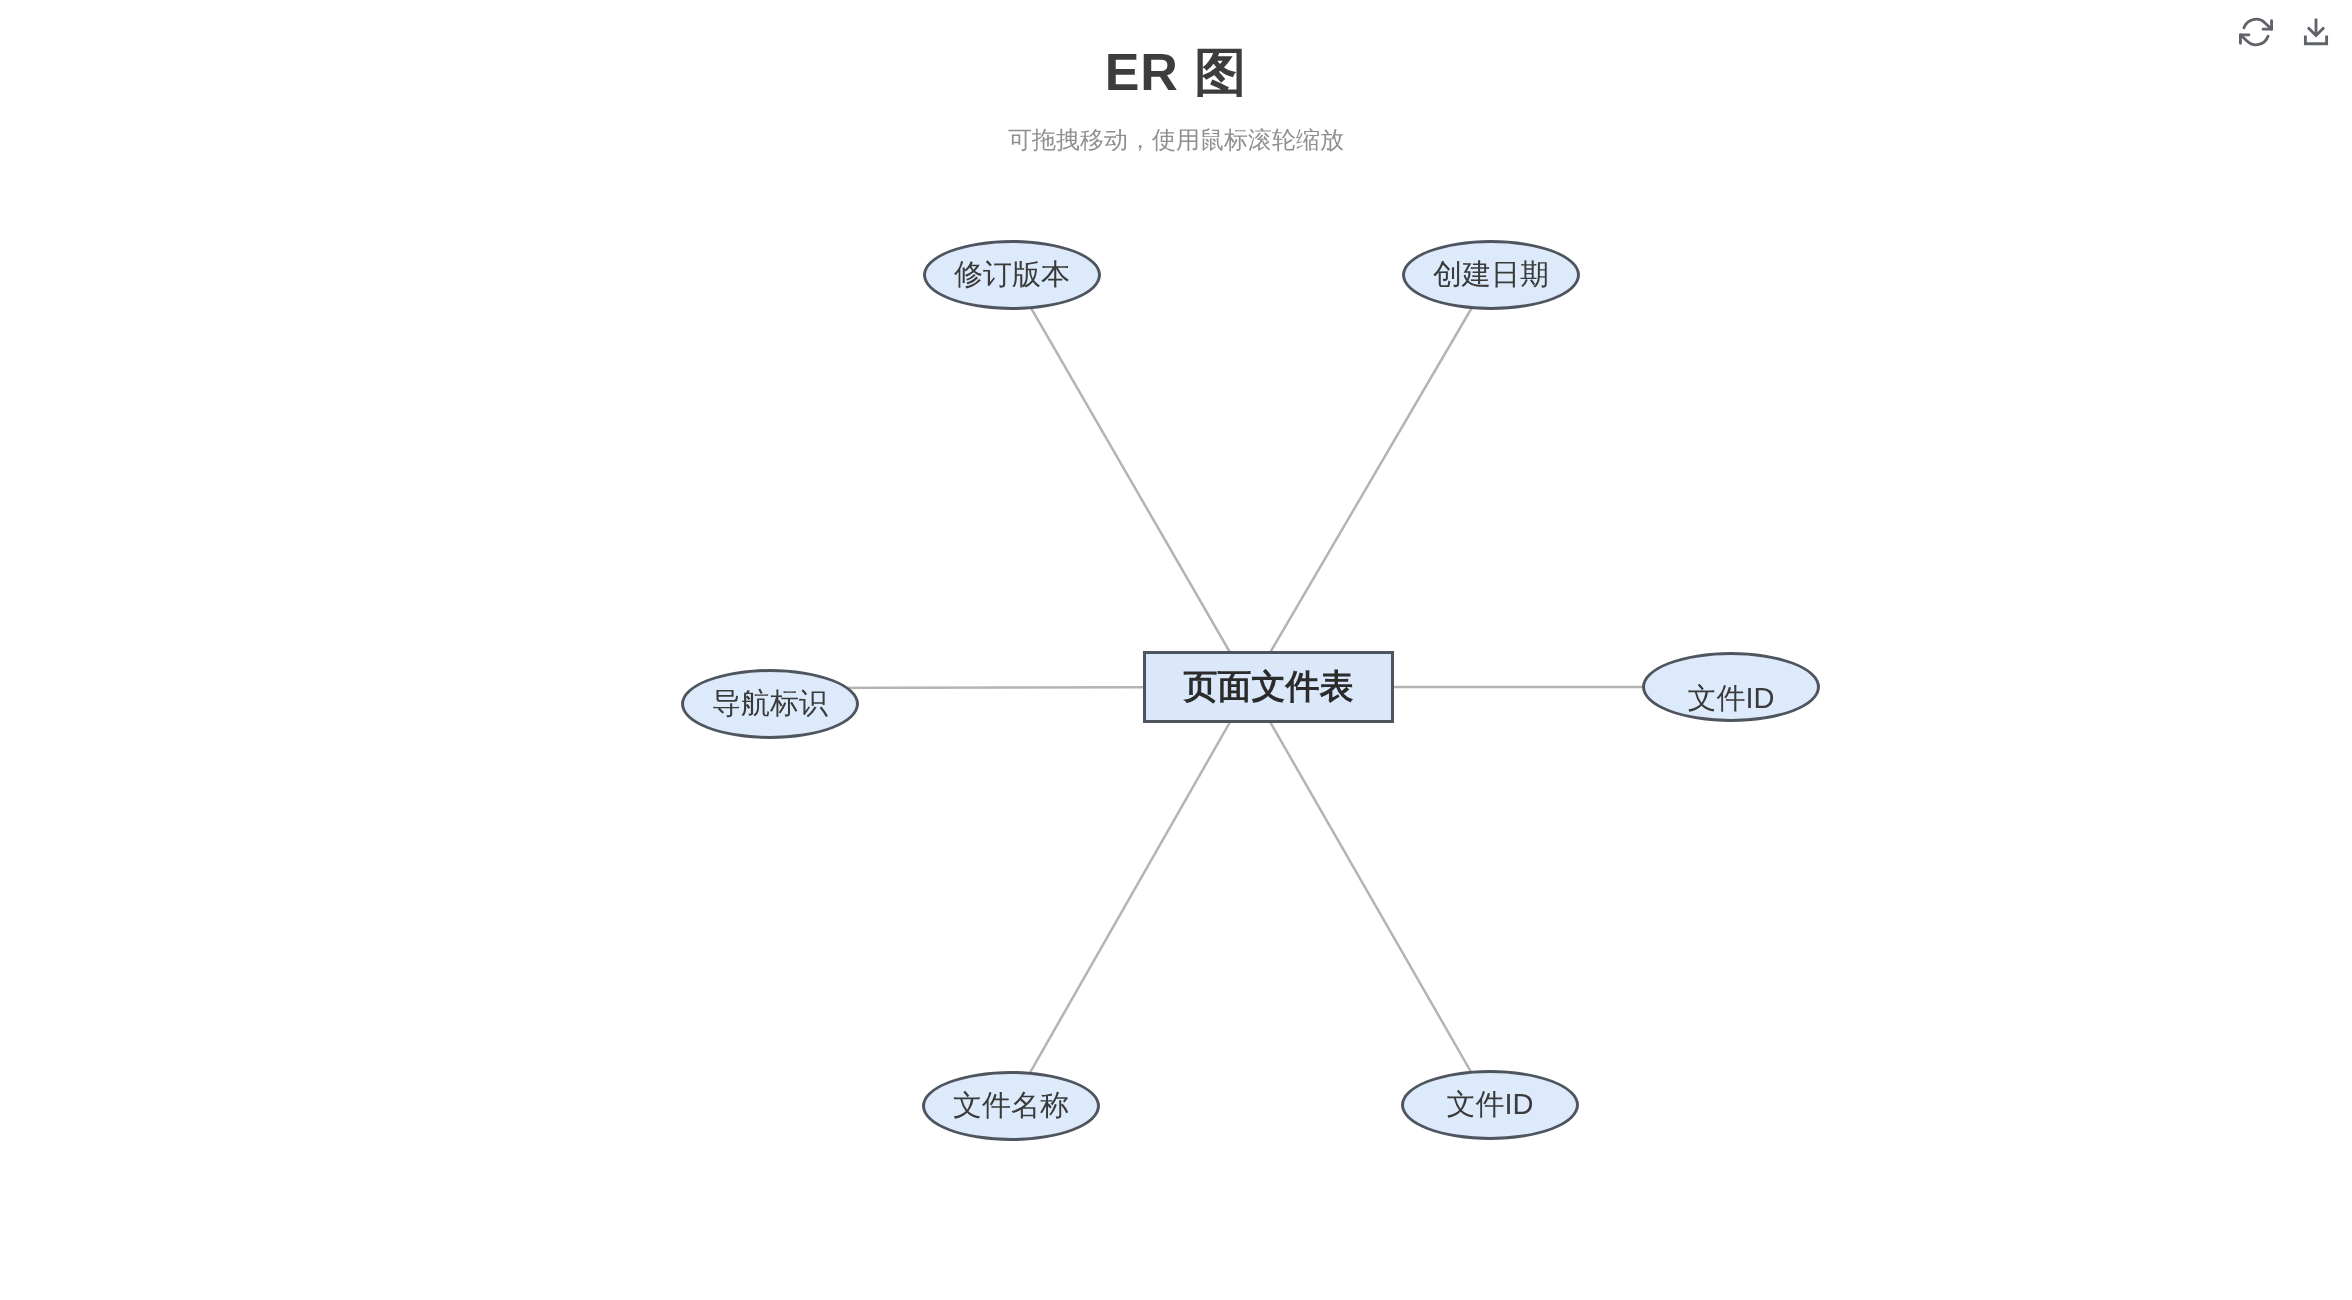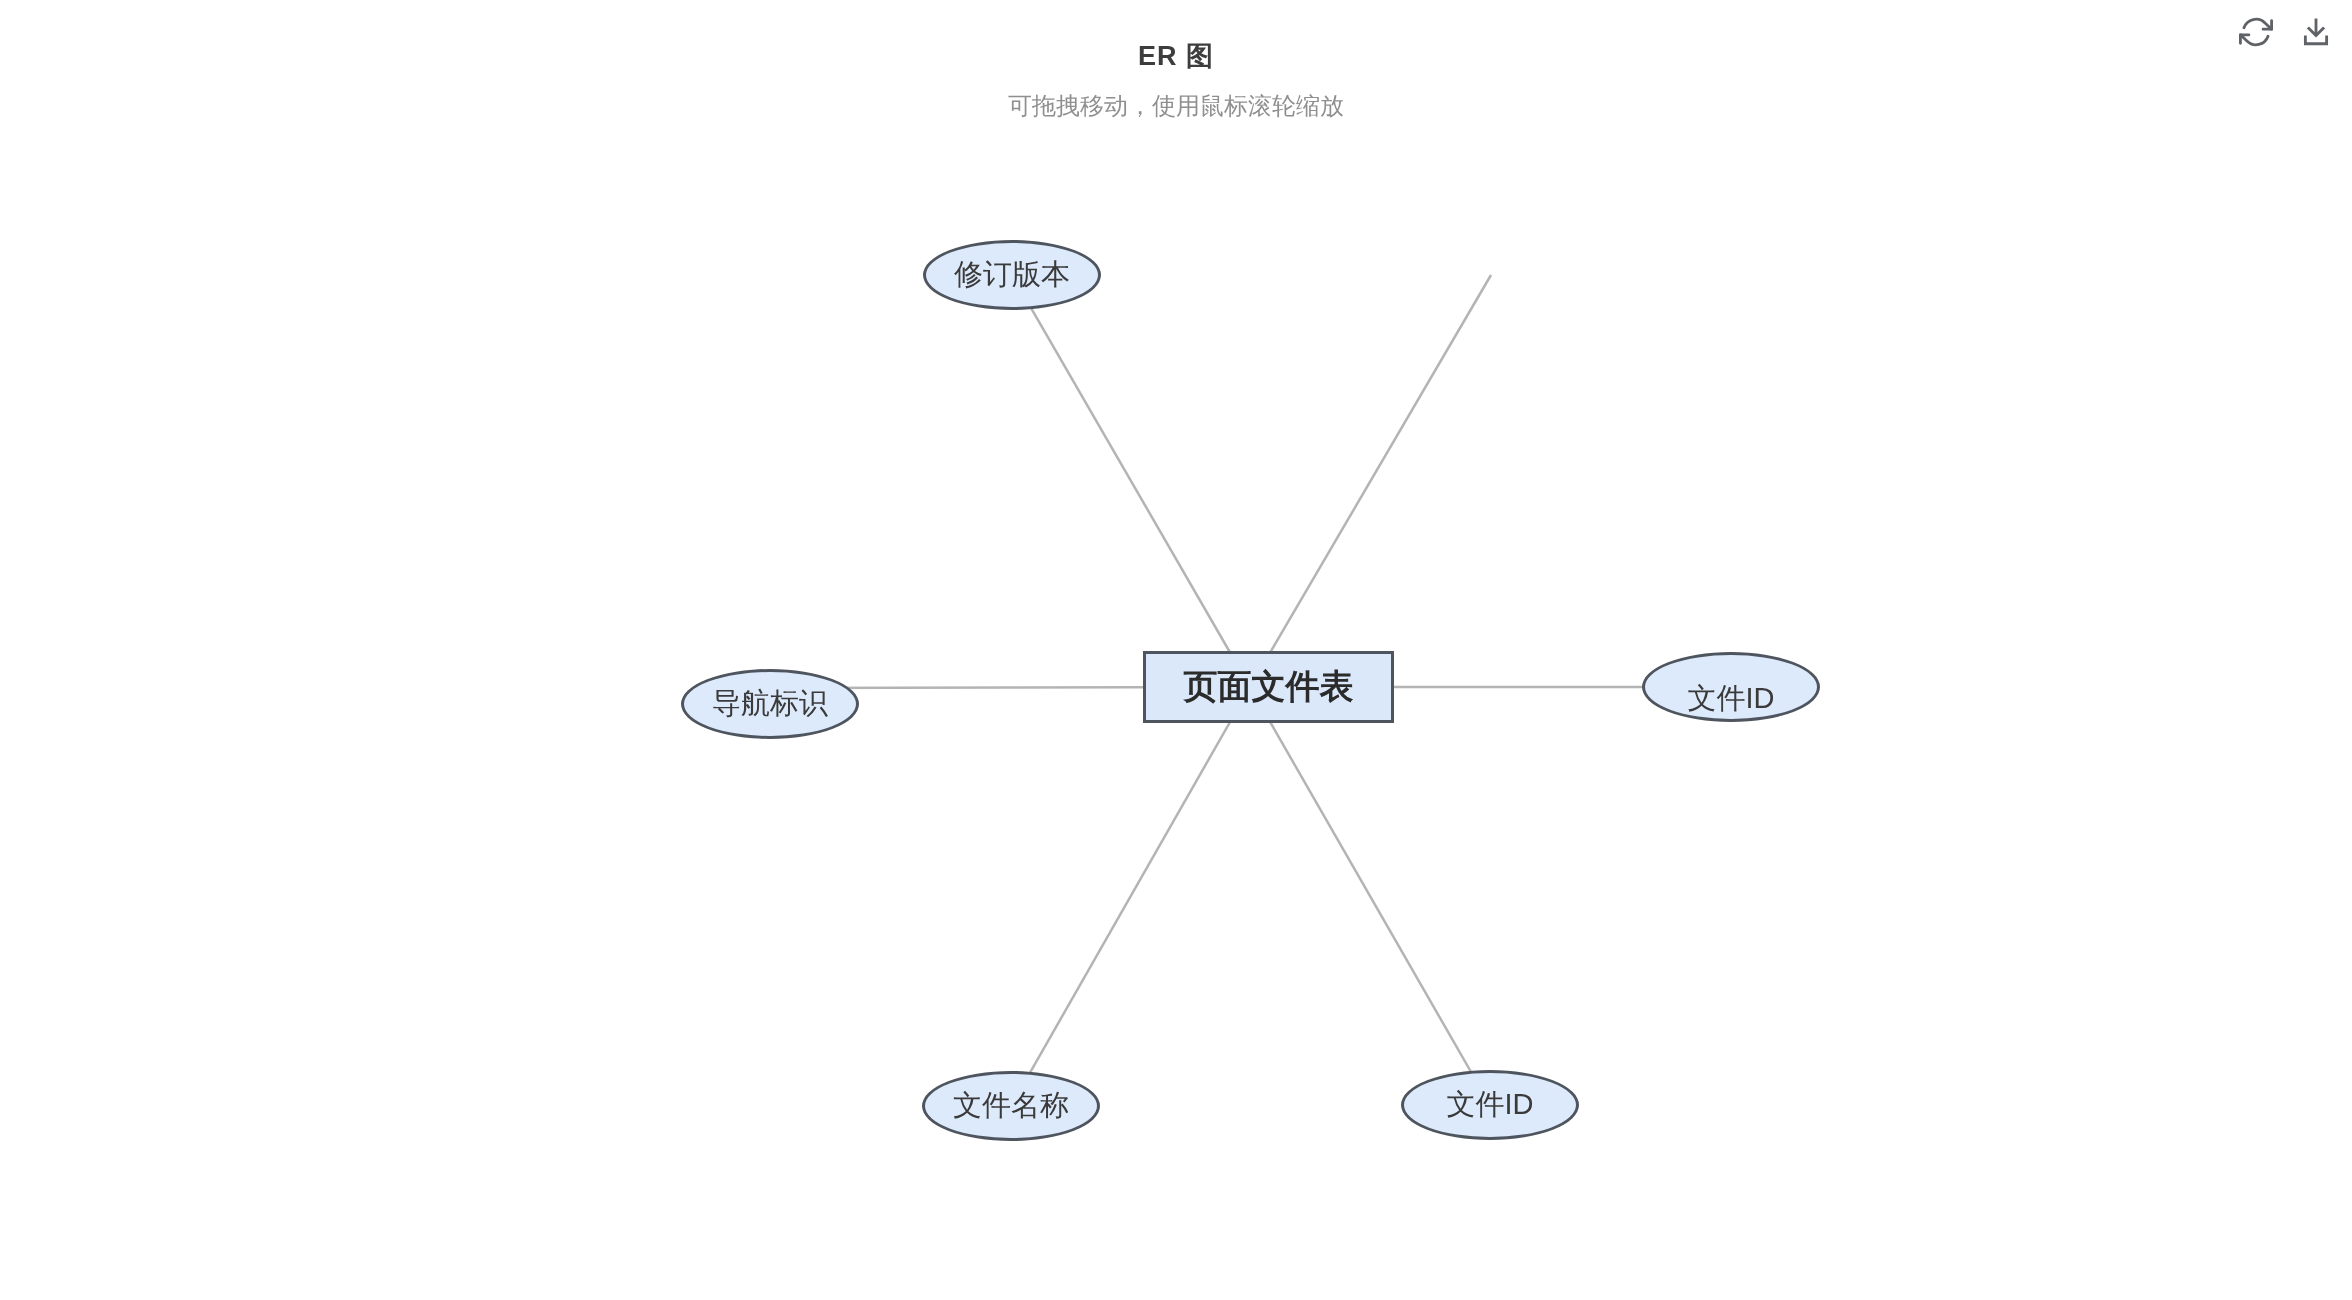--- a/index.html
+++ b/index.html
@@ -7,21 +7,21 @@
     --edge:#b4b4b4; --title:#3d3d3d; --subtitle:#8f8f8f; --icon:#5f6368;
     --node-text:#3a3a3a; --entity-text:#2b2b2b;
   }
   *{margin:0;padding:0;box-sizing:border-box;}
   html,body{width:2352px;height:1300px;background:#ffffff;overflow:hidden;
     font-family:"Liberation Sans","DejaVu Sans",sans-serif;}
   .stage{position:relative;width:2352px;height:1300px;background:#ffffff;}
 
   
   .header{position:absolute;top:38px;left:0;width:100%;text-align:center;pointer-events:none;}
-  .title{font-size:27px;font-weight:bold;color:var(--title);letter-spacing:1px;}
+  .title{font-size:52px;font-weight:bold;color:var(--title);letter-spacing:1px;}
   .subtitle{margin-top:16px;font-size:24px;font-weight:normal;color:var(--subtitle);}
 
   
   .toolbar{position:absolute;top:10px;right:14px;display:flex;gap:16px;}
   .icon-btn{width:44px;height:44px;border:none;background:transparent;color:var(--icon);
     cursor:pointer;display:flex;align-items:center;justify-content:center;padding:0;}
   .icon-btn svg{width:34px;height:34px;display:block;}
 
   
   .edges{position:absolute;left:0;top:0;width:2352px;height:1300px;}
@@ -76,20 +76,23 @@
     <line x1="1250" y1="687" x2="1490" y2="1105"></line>
   </svg>
 
   <div class="node entity">
     <span>页面文件表</span>
   </div>
 
   <div class="node ellipse n-revision">
     <span>修订版本</span>
   </div>
+  <div class="node ellipse n-createdate">
+    <span>创建日期</span>
+  </div>
   <div class="node ellipse n-navid">
     <span>导航标识</span>
   </div>
   <div class="node ellipse n-fileid">
     <span>文件ID</span>
   </div>
   <div class="node ellipse n-filename">
     <span>文件名称</span>
   </div>
   <div class="node ellipse n-pageid">

